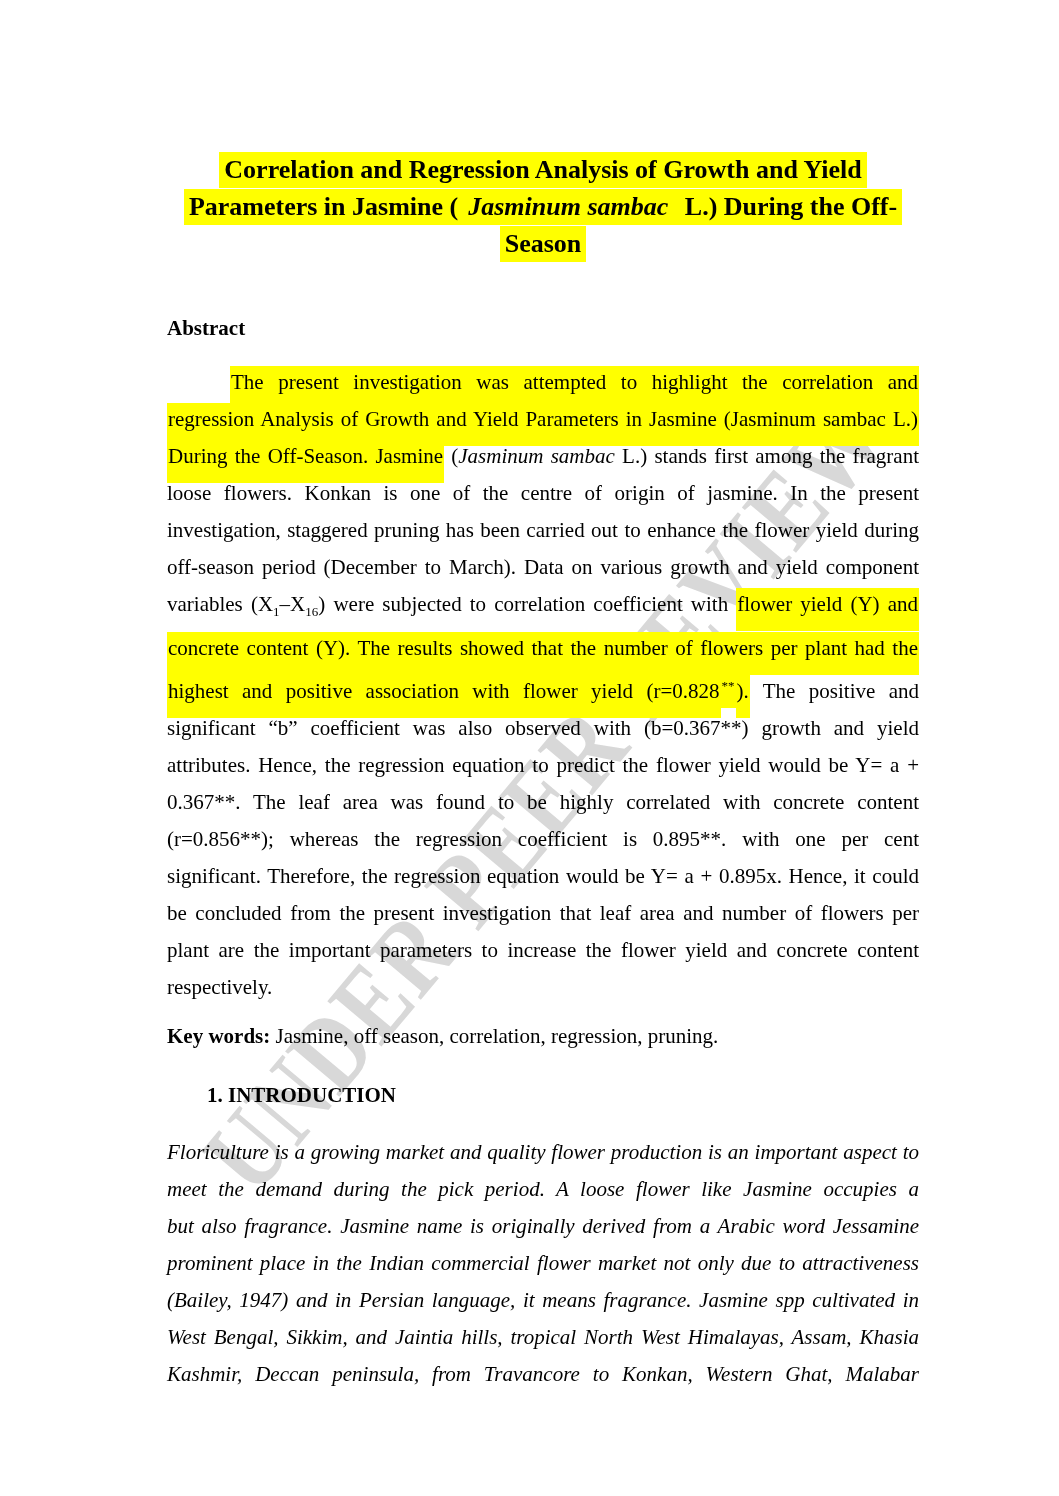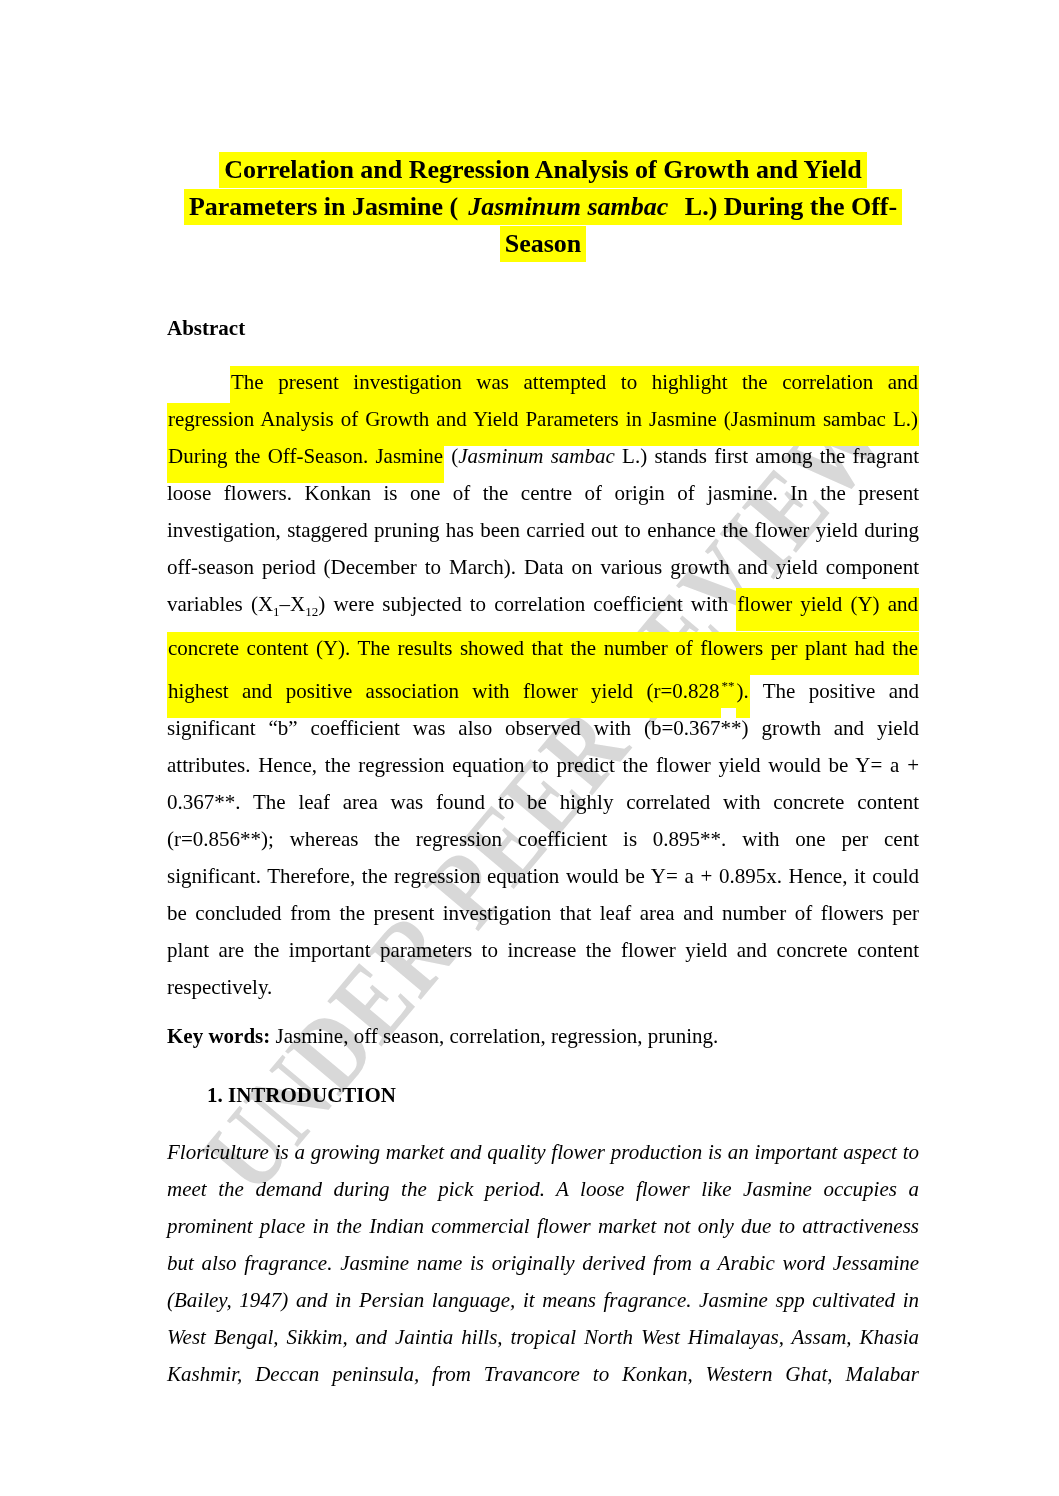--- a/index.html
+++ b/index.html
@@ -65,39 +65,39 @@
         <div class="line"><span class="run hl">Season</span></div>
       </div>
     <div class="heading abstract-h">Abstract</div>
     <div class="para abstract-p">
         <div class="line indent"><span class="run hl">The present investigation was attempted to highlight the correlation and</span></div>
         <div class="line"><span class="run hl">regression Analysis of Growth and Yield Parameters in Jasmine (Jasminum sambac L.)</span></div>
         <div class="line"><span class="run hl">During the Off-Season. Jasmine</span><span class="run"> (</span><span class="run it">Jasminum sambac</span><span class="run"> L.) stands first among the fragrant</span></div>
         <div class="line"><span class="run">loose flowers. Konkan is one of the centre of origin of jasmine. In the present</span></div>
         <div class="line"><span class="run">investigation, staggered pruning has been carried out to enhance the flower yield during</span></div>
         <div class="line"><span class="run">off-season period (December to March). Data on various growth and yield component</span></div>
-        <div class="line"><span class="run">variables (X</span><span class="run sub">1</span><span class="run">–X</span><span class="run sub">12</span><span class="run">) were subjected to correlation coefficient with </span><span class="run hl">flower yield (Y) and</span></div>
+        <div class="line"><span class="run">variables (X</span><span class="run sub">1</span><span class="run">–X</span><span class="run sub">16</span><span class="run">) were subjected to correlation coefficient with </span><span class="run hl">flower yield (Y) and</span></div>
         <div class="line"><span class="run hl">concrete content (Y). The results showed that the number of flowers per plant had the</span></div>
         <div class="line"><span class="run hl">highest and positive association with flower yield (r=0.828</span><span class="run hl sup">**</span><span class="run hl">).</span><span class="run"> The positive and</span></div>
         <div class="line"><span class="run">significant “b” coefficient was also observed with (b=0.367**) growth and yield</span></div>
         <div class="line"><span class="run">attributes. Hence, the regression equation to predict the flower yield would be Y= a +</span></div>
         <div class="line"><span class="run">0.367**. The leaf area was found to be highly correlated with concrete content</span></div>
         <div class="line"><span class="run">(r=0.856**); whereas the regression coefficient is 0.895**. with one per cent</span></div>
         <div class="line"><span class="run">significant. Therefore, the regression equation would be Y= a + 0.895x. Hence, it could</span></div>
         <div class="line"><span class="run">be concluded from the present investigation that leaf area and number of flowers per</span></div>
         <div class="line"><span class="run">plant are the important parameters to increase the flower yield and concrete content</span></div>
         <div class="line last"><span class="run">respectively.</span></div>
       </div>
     <div class="para keywords">
         <div class="line last"><span class="run bd">Key words:</span><span class="run"> Jasmine, off season, correlation, regression, pruning.</span></div>
       </div>
     <div class="heading intro-h">1. INTRODUCTION</div>
     <div class="para intro-p">
         <div class="line"><span class="run">Floriculture is a growing market and quality flower production is an important aspect to</span></div>
         <div class="line"><span class="run">meet the demand during the pick period. A loose flower like Jasmine occupies a</span></div>
+        <div class="line"><span class="run">but also fragrance. Jasmine name is originally derived from a Arabic word Jessamine</span></div>
         <div class="line"><span class="run">prominent place in the Indian commercial flower market not only due to attractiveness</span></div>
-        <div class="line"><span class="run">but also fragrance. Jasmine name is originally derived from a Arabic word Jessamine</span></div>
         <div class="line"><span class="run">(Bailey, 1947) and in Persian language, it means fragrance. Jasmine spp cultivated in</span></div>
         <div class="line"><span class="run">West Bengal, Sikkim, and Jaintia hills, tropical North West Himalayas, Assam, Khasia</span></div>
         <div class="line"><span class="run">Kashmir, Deccan peninsula, from Travancore to Konkan, Western Ghat, Malabar</span></div>
       </div>
   </div>
 </div>
 
 </body></html>

